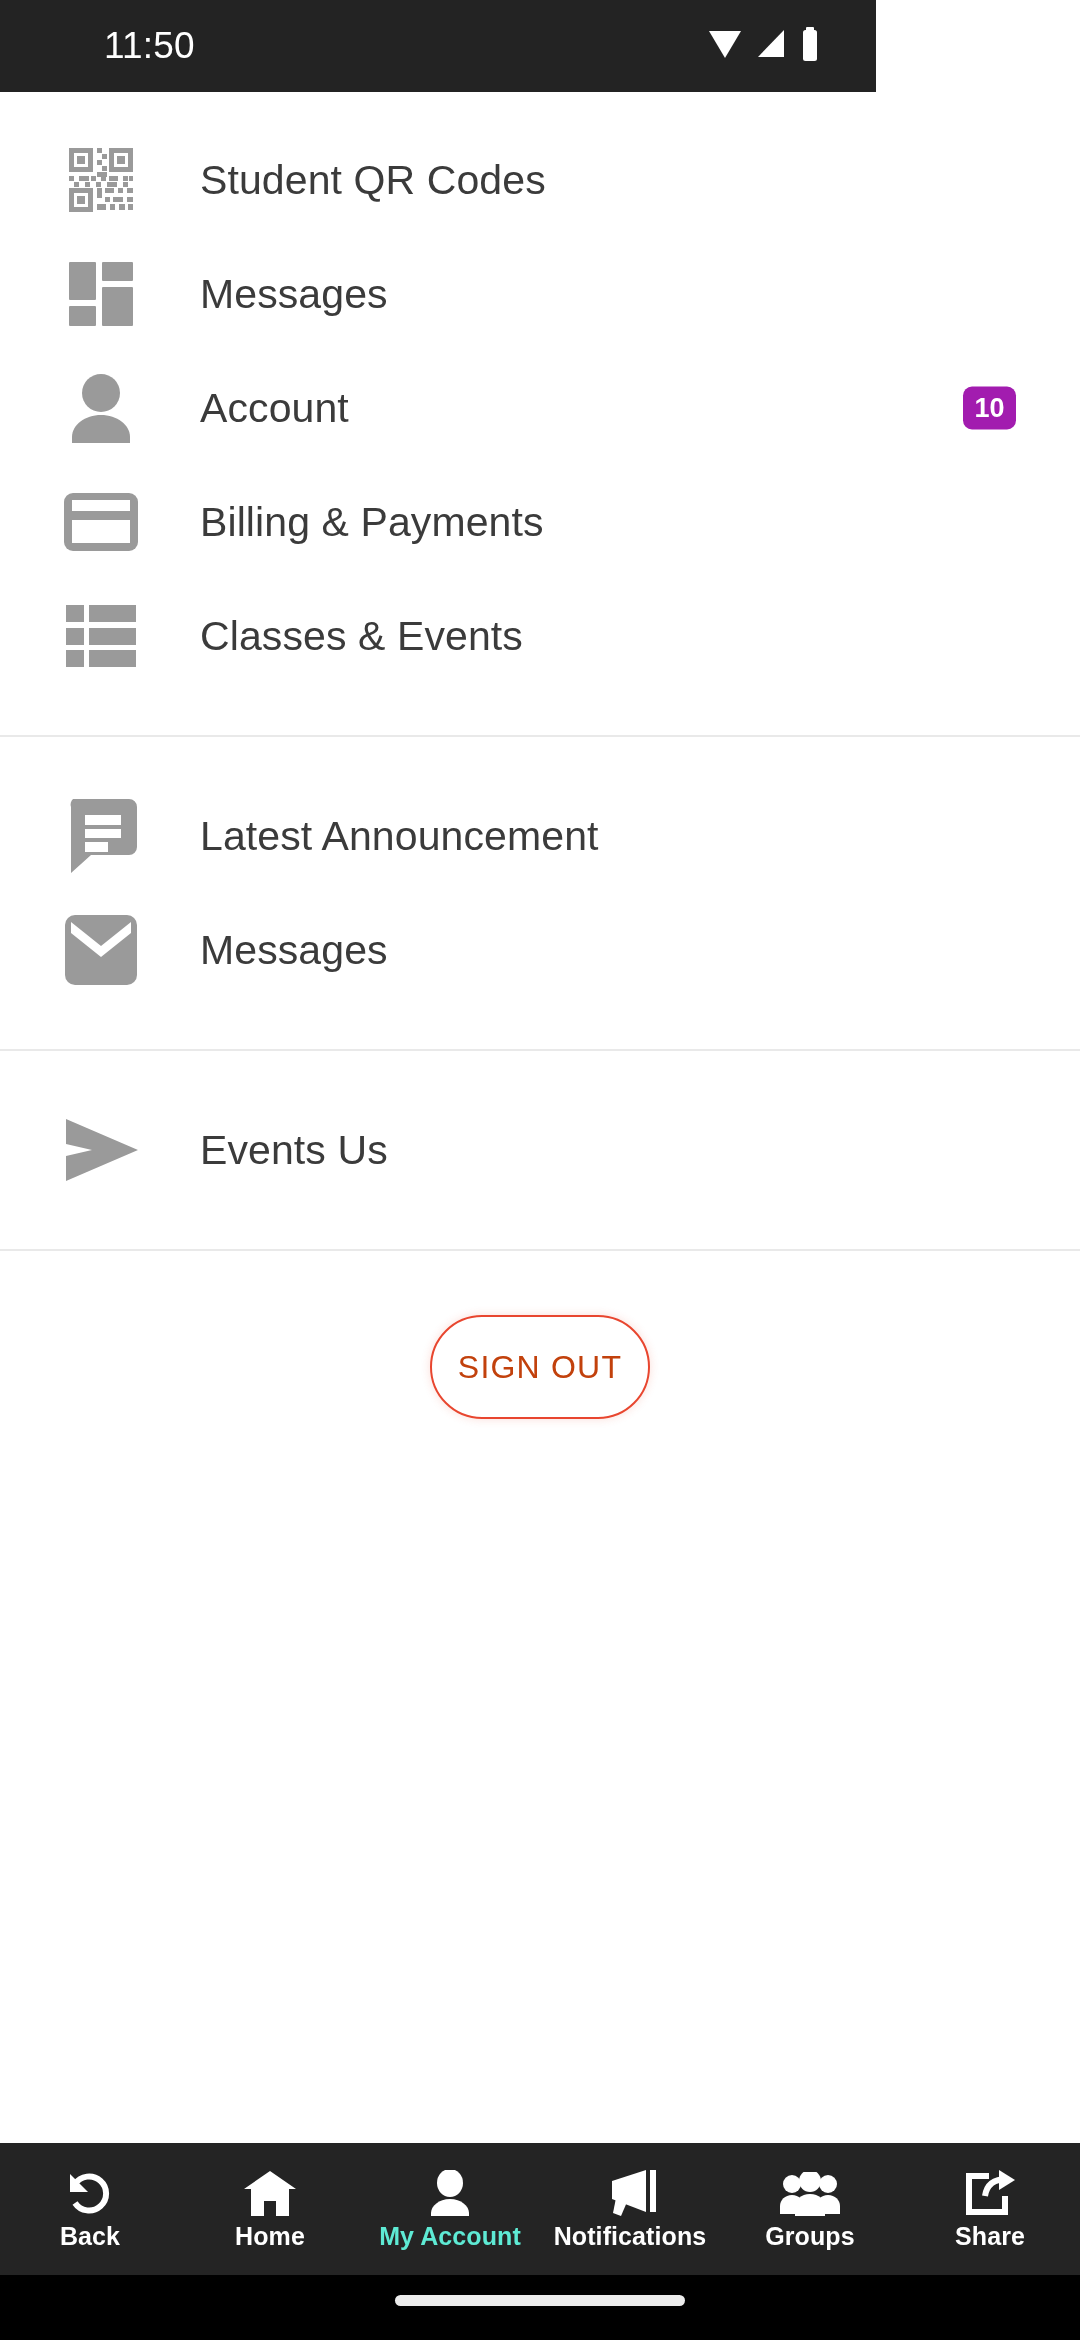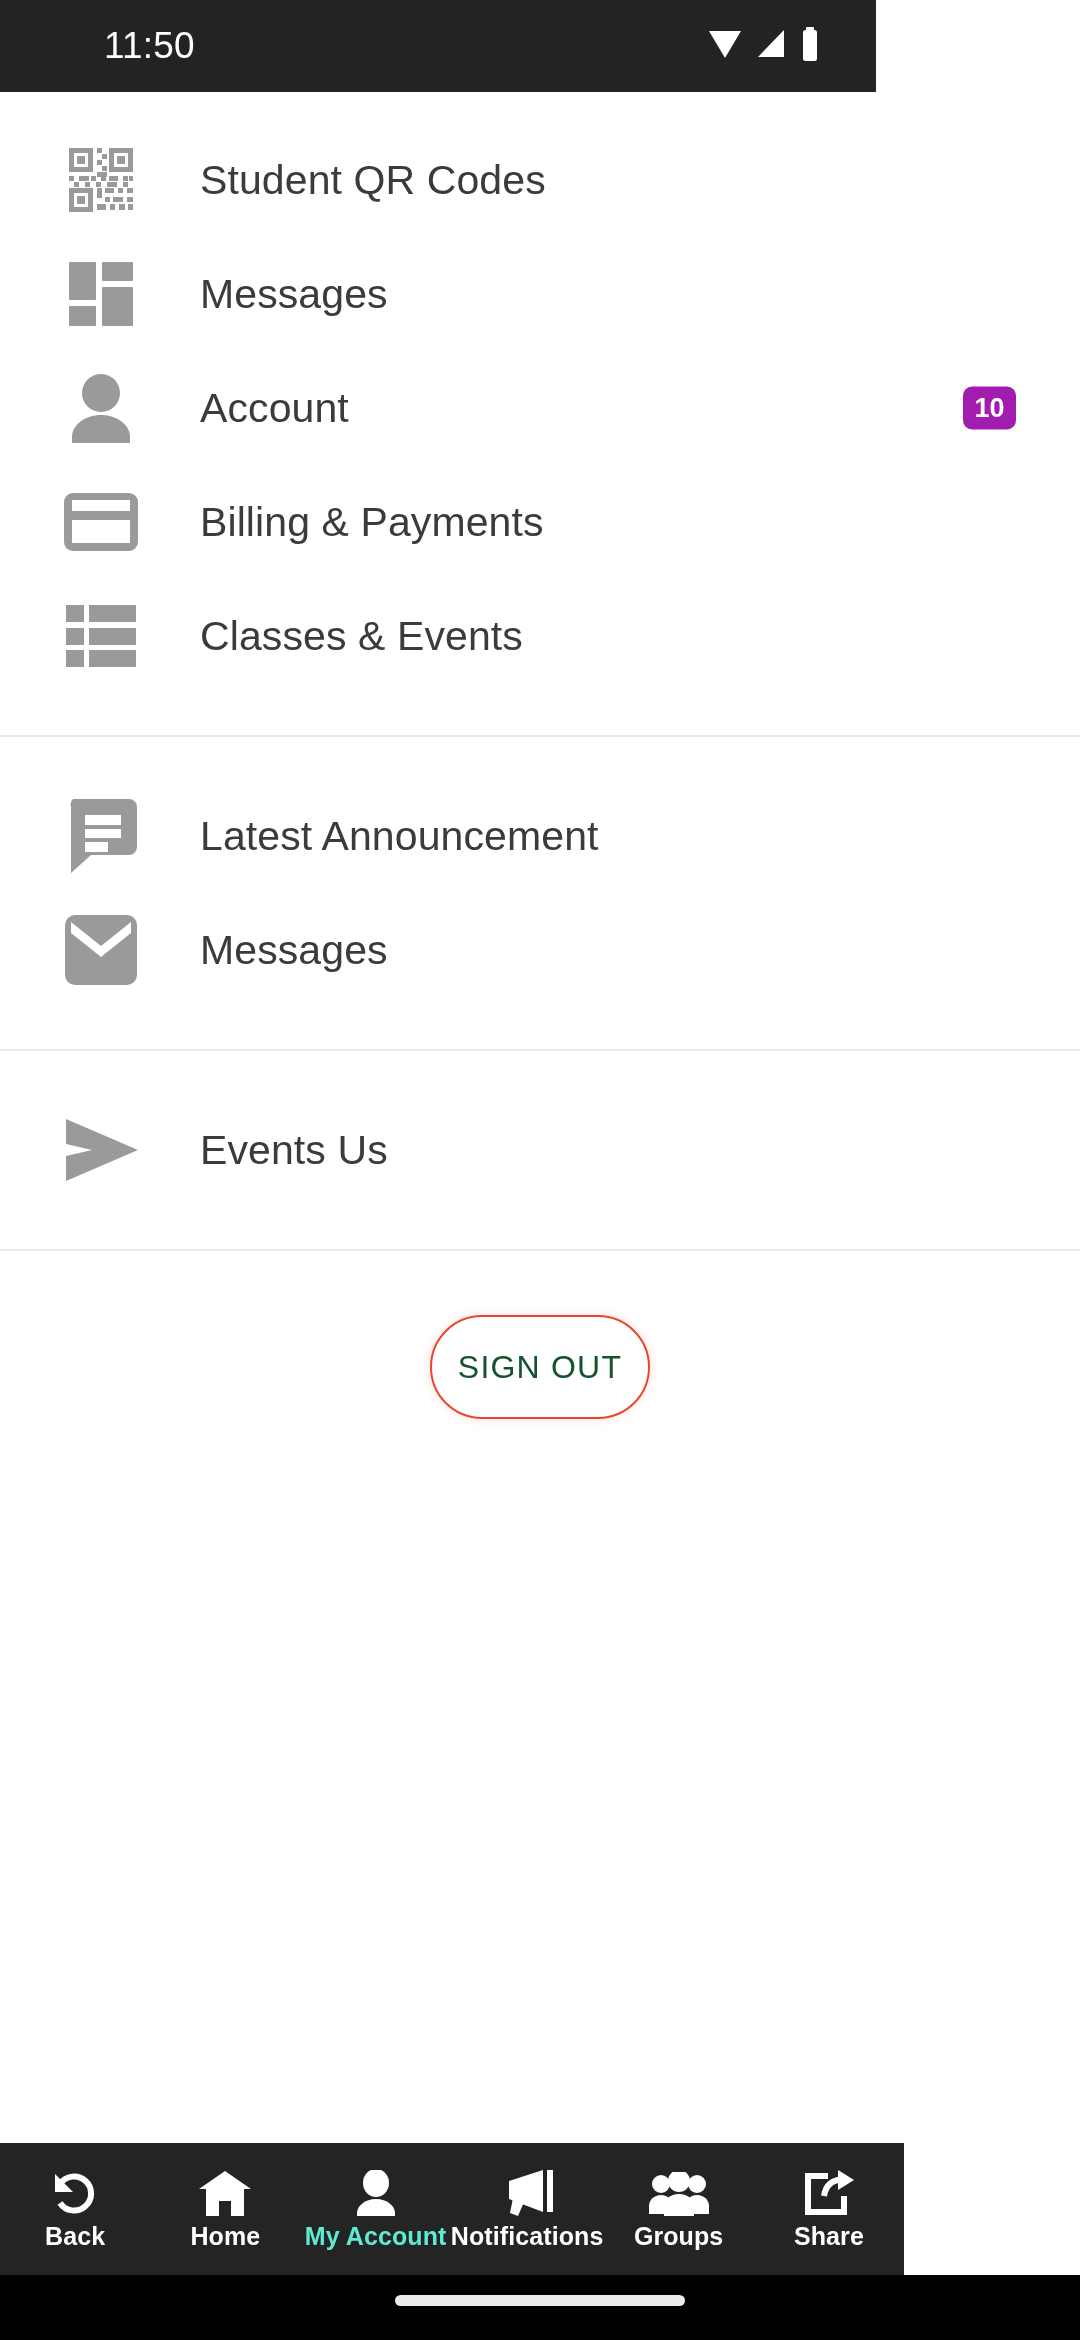--- a/index.html
+++ b/index.html
@@ -52,28 +52,28 @@
   .gap-md { height:42px; }
 
   
   .signout-wrap {
     width:1080px; display:flex; justify-content:center;
     padding-top:64px;
   }
   .signout-btn {
     width:220px; height:104px; border-radius:52px;
     border:2.5px solid #e8462f; background:#fff;
-    color:#14532d; font-size:32px; font-weight:400; letter-spacing:1.2px;
+    color:#c2410c; font-size:32px; font-weight:400; letter-spacing:1.2px;
     display:flex; align-items:center; justify-content:center;
     box-shadow:0 0 10px rgba(232,70,47,.18);
   }
 
   
   .bottomnav {
-    position:absolute; left:0; bottom:65px; width:904px; height:132px;
+    position:absolute; left:0; bottom:65px; width:1080px; height:132px;
     background:#242424; display:flex; align-items:stretch;
   }
   .navitem {
     flex:1 1 0; display:flex; flex-direction:column;
     align-items:center; justify-content:center; gap:6px;
     color:#ffffff;
   }
   .navitem.active { color:#5eead4;justify-content:center; }
   .navitem .navico { height:48px; display:flex; align-items:flex-end; justify-content:center; }
   .navitem .navlabel { font-size:25px; font-weight:700; letter-spacing:.1px; white-space:nowrap; }

